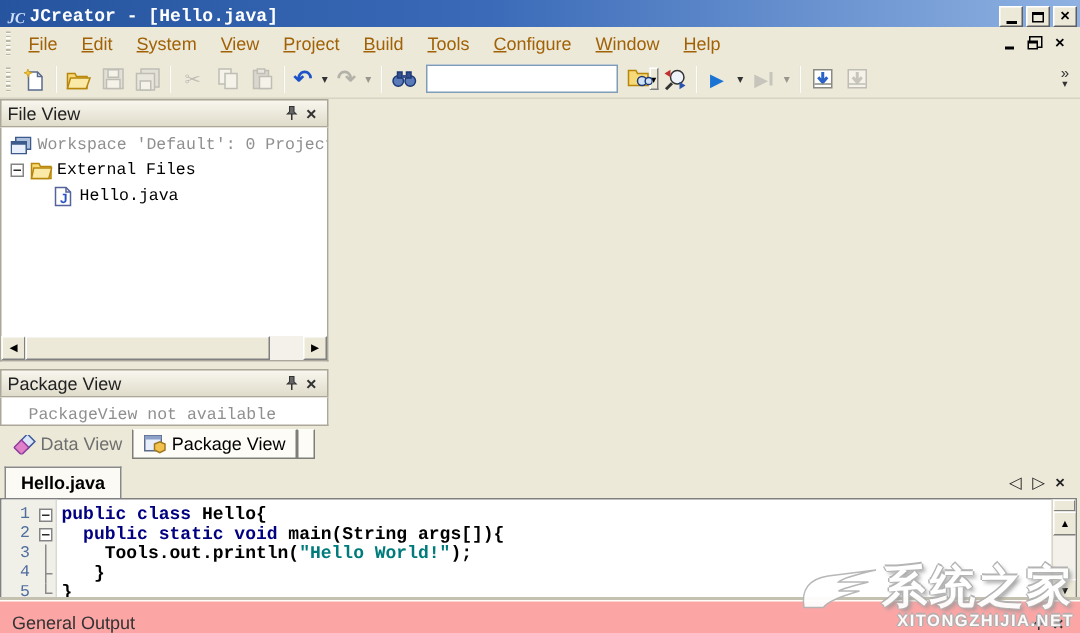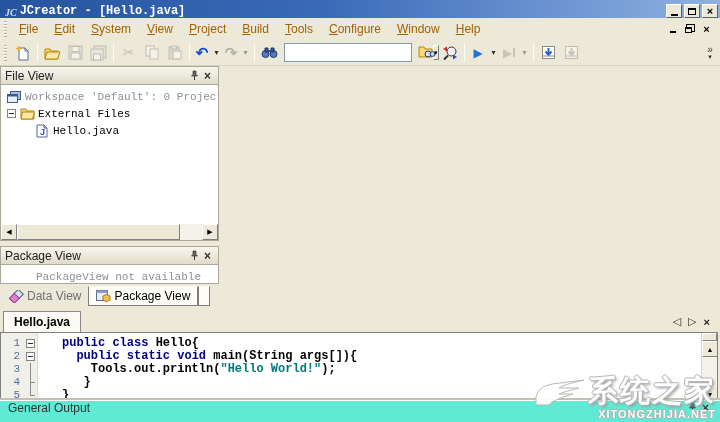--- a/index.html
+++ b/index.html
@@ -65,21 +65,21 @@
   
   .hscroll { height:16px; display:flex; background:#f3f1ea; }
   .vscroll { width:16px; display:flex; flex-direction:column; background:#f3f1ea; border-left:1px solid #d8d4c4; }
   .sbtn { width:16px; height:16px; flex:none; background:#ece9d8; border:1px solid; border-color:#fff #808080 #808080 #fff;
     display:flex; align-items:center; justify-content:center; font-size:7px; color:#000; }
   .strack { flex:1; position:relative; }
   .sthumb { position:absolute; left:0; top:0; bottom:0; width:88%; background:#ece9d8; border:1px solid; border-color:#fff #808080 #808080 #fff; }
   .vgrab { height:8px; background:#ece9d8; border:1px solid; border-color:#fff #808080 #808080 #fff; }
   .hsplit { height:5px; }
   .pv-body { border:1px solid #aca899; border-top:none; background:#fff; flex:1;
-    font-family:"Liberation Mono",monospace; font-size:11px; color:#8f8f8f; padding:6px 0 0 18px;text-align:center; }
+    font-family:"Liberation Mono",monospace; font-size:11px; color:#8f8f8f; padding:6px 0 0 18px; }
   
   .dock-tabs { height:22px; display:flex; align-items:stretch; padding:2px 0 0 2px; }
   .dtab { display:flex; align-items:center; gap:3px; padding:0 7px; font-size:12px; color:#6f6f6f; }
   .dtab.active { background:#fdfcf6; border:1px solid #7e7e78; border-top-color:#fdfdf8; color:#000; }
   .dtab-stub { width:12px; border:1px solid #7e7e78; border-top-color:#fdfdf8; background:#fdfcf6; }
   
   .editor { flex:1; display:flex; flex-direction:column; margin:0 2px 7px 0; }
   .tabbar { height:24px; display:flex; align-items:flex-end; padding-left:3px; }
   .etab { height:21px; display:flex; align-items:center; padding:0 10px 1px; background:#fcfaf4;
     border:1px solid #888; border-bottom:none; font-weight:bold; font-size:12px; }
@@ -89,29 +89,29 @@
   .gutter-bg { position:absolute; left:0; top:0; bottom:0; width:37px; background:#f0efe8; border-right:1px solid #d9d9d2; }
   .code-lines { position:relative; padding-top:4px; }
   .code-line { display:flex; height:13px; line-height:13px; font-family:"Liberation Mono",monospace; font-size:12px; font-weight:bold; white-space:pre; }
   .ln { width:23px; flex:none; text-align:right; padding-right:4px; color:#4f6e9e; font-weight:normal; font-size:11px; }
   .fold { width:14px; flex:none; position:relative; }
   .fbox { position:absolute; left:2px; top:2px; width:9px; height:9px; border:1px solid #848484; background:#fff; }
   .fbox::after { content:""; position:absolute; left:1px; right:1px; top:3px; height:1px; background:#2b2b2b; }
   .fold.vline::before, .fold.tee::before { content:""; position:absolute; left:6px; top:0; bottom:0; width:1px; background:#8a8a8a; }
   .fold.corner::before { content:""; position:absolute; left:6px; top:0; height:7px; width:1px; background:#8a8a8a; }
   .fold.tee::after, .fold.corner::after { content:""; position:absolute; left:6px; top:6px; width:5px; height:1px; background:#8a8a8a; }
-  .code { padding-left:3px; color:#000;margin-left:21px; }
+  .code { padding-left:3px; color:#000; }
   .kw { color:#000080; }
   .str { color:#007b7b; }
   .ehscroll-row { height:16px; display:flex; border:1px solid #808080; border-top:1px solid #d8d4c4; }
   .ehscroll-row .hscroll { flex:1; }
   .scorner { width:16px; background:#ece9d8; }
   
-  .outputbar { position:absolute; left:0; right:0; bottom:0; height:22px; background:#5eead4;
-    border-top:1px solid #fdfdf8; box-shadow:0 -2px 0 #c5c1b0; display:flex; align-items:flex-start; padding:0 8px; color:#333; }
+  .outputbar { position:absolute; left:0; right:0; bottom:0; height:22px; background:#fca5a5;
+    border-top:1px solid #fdfdf8; box-shadow:0 -2px 0 #c5c1b0; display:flex; align-items:flex-end; padding:0 8px; color:#333; }
   .outputbar .ob-label { flex:1; }
   
   .watermark { position:absolute; right:4px; bottom:2px; display:flex; flex-direction:column; align-items:flex-end; pointer-events:none; opacity:.95; }
   .wm-row { display:flex; align-items:center;text-align:center; }
   .wm-cn { font-size:30px; font-weight:bold; color:#fff; letter-spacing:2px;
     text-shadow:1px 0 #b0b0b0,-1px 0 #b0b0b0,0 1px #b0b0b0,0 -1px #b0b0b0,2px 2px 3px #9a9a9a; }
   .wm-en { font-size:11px; font-weight:bold; color:#fff; letter-spacing:1px; margin-top:-4px;
     text-shadow:1px 0 #b0b0b0,-1px 0 #b0b0b0,0 1px #b0b0b0,0 -1px #b0b0b0; }
   svg { display:block; }
 </style>

